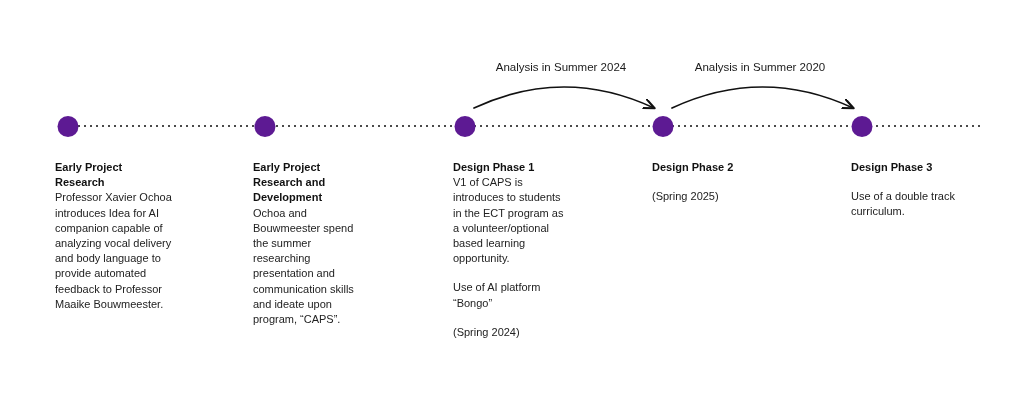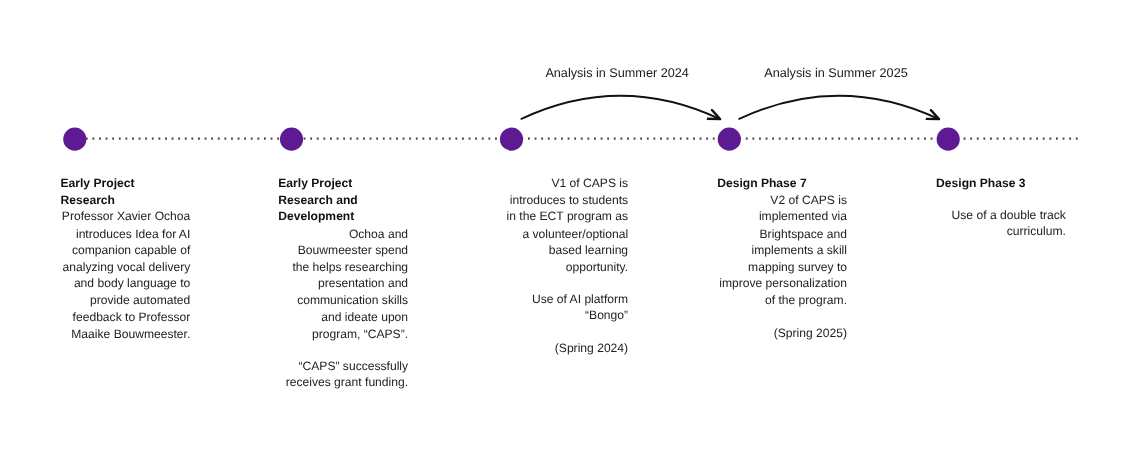--- a/index.html
+++ b/index.html
@@ -79,21 +79,20 @@
     color: #222222;
   }
   .col-title {
     font-weight: bold;
     color: #111111;
     line-height: 15.2px;
   }
   .col-para {
     margin: 0;
     line-height: 15.2px;
-    text-align: right;
   }
   .col-para.spaced {
     margin-top: 14px;
   }
 </style>
 </head>
 <body>
 
 <div id="timeline-canvas">
 
@@ -114,41 +113,40 @@
       </marker>
     </defs>
     <g id="arrow-paths" fill="none" stroke="#111111" stroke-width="1.7" stroke-linecap="round">
         <path d="M474,96 Q564,54 654,96" marker-end="url(#arrowhead)" stroke="#111111"></path>
         <path d="M672,96 Q762.5,54 853,96" marker-end="url(#arrowhead)" stroke="#111111"></path>
       </g>
   </svg>
 
   <div id="labels">
       <div class="analysis-label" style="left: 561px;">Analysis in Summer 2024</div>
-      <div class="analysis-label" style="left: 760px;">Analysis in Summer 2025</div>
+      <div class="analysis-label" style="left: 760px;">Analysis in Summer 2020</div>
     </div>
 
   <div id="columns">
       <div class="col" style="left: 55px;">
         <div class="col-title">Early Project Research</div>
         <p class="col-para">Professor Xavier Ochoa introduces Idea for AI companion capable of analyzing vocal delivery and body language to provide automated feedback to Professor Maaike Bouwmeester.</p>
       </div>
       <div class="col" style="left: 253px;">
         <div class="col-title">Early Project Research and Development</div>
-        <p class="col-para">Ochoa and Bouwmeester spend the helps researching presentation and communication skills and ideate upon program, “CAPS”.</p>
-        <p class="col-para spaced">“CAPS” successfully receives grant funding.</p>
+        <p class="col-para">Ochoa and Bouwmeester spend the summer researching presentation and communication skills and ideate upon program, “CAPS”.</p>
       </div>
       <div class="col" style="left: 453px;">
+        <div class="col-title">Design Phase 1</div>
         <p class="col-para">V1 of CAPS is introduces to students in the ECT program as a volunteer/optional based learning opportunity.</p>
         <p class="col-para spaced">Use of AI platform “Bongo”</p>
         <p class="col-para spaced">(Spring 2024)</p>
       </div>
       <div class="col" style="left: 652px;">
-        <div class="col-title">Design Phase 7</div>
-        <p class="col-para">V2 of CAPS is implemented via Brightspace and implements a skill mapping survey to improve personalization of the program.</p>
+        <div class="col-title">Design Phase 2</div>
         <p class="col-para spaced">(Spring 2025)</p>
       </div>
       <div class="col" style="left: 851px;">
         <div class="col-title">Design Phase 3</div>
         <p class="col-para spaced">Use of a double track curriculum.</p>
       </div>
     </div>
 
 </div>
 

